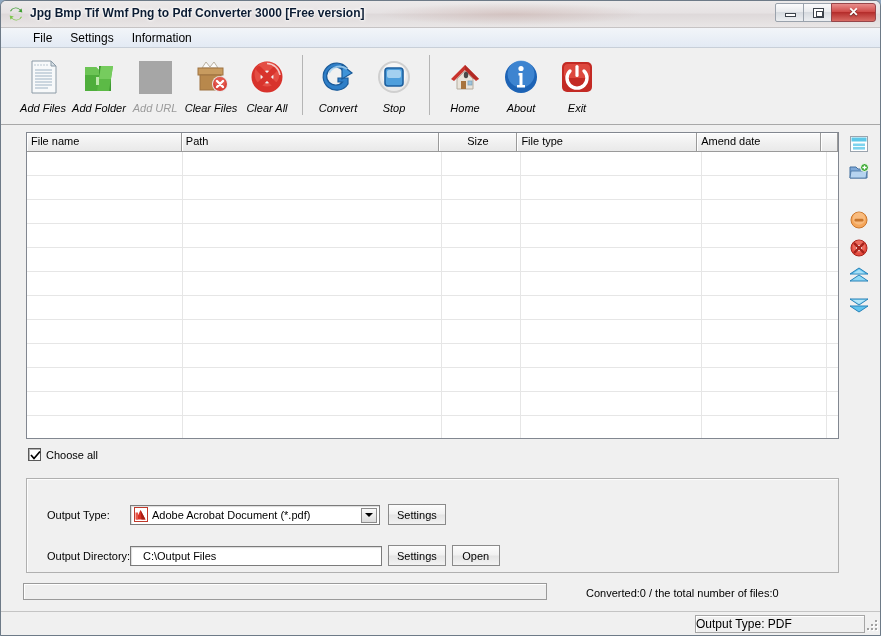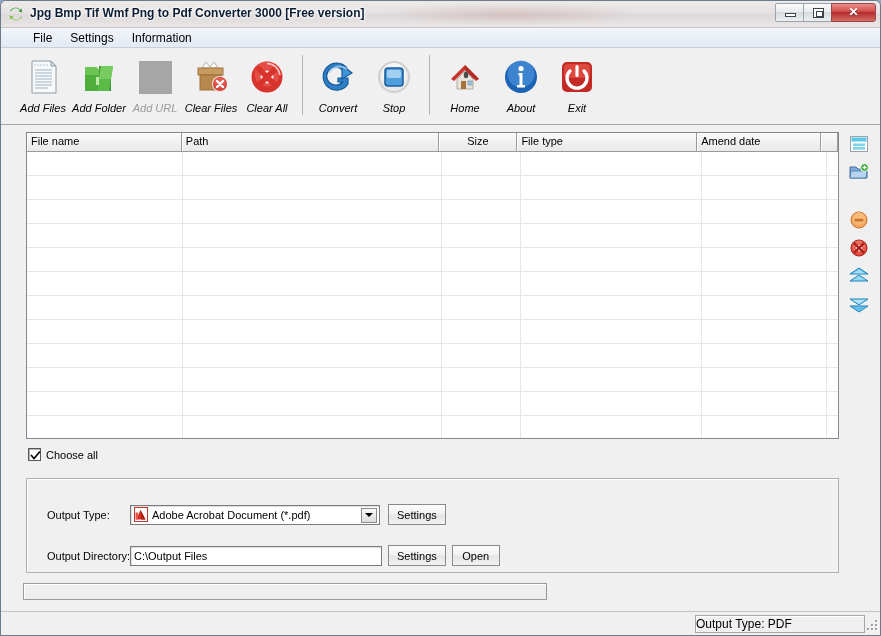--- a/index.html
+++ b/index.html
@@ -257,21 +257,21 @@
     border-left: 4px solid transparent;
     border-right: 4px solid transparent;
     border-top: 4px solid #000;
   }
   .textbox {
     width: 252px; height: 20px;
     background: #fff;
     border: 1px solid #7b7b7b;
     box-sizing: border-box;
     display: flex; align-items: center;
-    padding-left: 3px;
+    padding-left: 12px;
     font-size: 11px;
     box-shadow: inset 1px 1px 1px rgba(0,0,0,.14);
   }
   .btn {
     height: 21px;
     min-width: 48px;
     padding: 0 8px;
     box-sizing: border-box;
     border: 1px solid #8a8a8a;
     background: linear-gradient(to bottom, #fcfcfc 0%, #f1f1f1 48%, #e4e4e4 52%, #f2f2f2 100%);
@@ -640,20 +640,21 @@
       <span class="fl-label" style="width:83px">Output Directory:</span>
       <span class="textbox" title="C:\Output Files">C:\Output Files</span>
       <span style="width:6px"></span>
       <div class="btn">Settings</div>
       <span style="width:6px"></span>
       <div class="btn">Open</div>
     </div>
   </div>
 
   <div class="progress"></div>
+  <div class="convtext">Converted:0  /  the total number of files:0</div>
 
   <div class="statusbar">
     <div class="statuspane">Output Type: PDF</div>
     <span class="grip">
       <i style="left:9px; top:1px;"></i>
       <i style="left:5px; top:5px;"></i>
         <i style="left:9px; top:5px;"></i>
       <i style="left:1px; top:9px;"></i>
         <i style="left:5px; top:9px;"></i>
         <i style="left:9px; top:9px;"></i>

